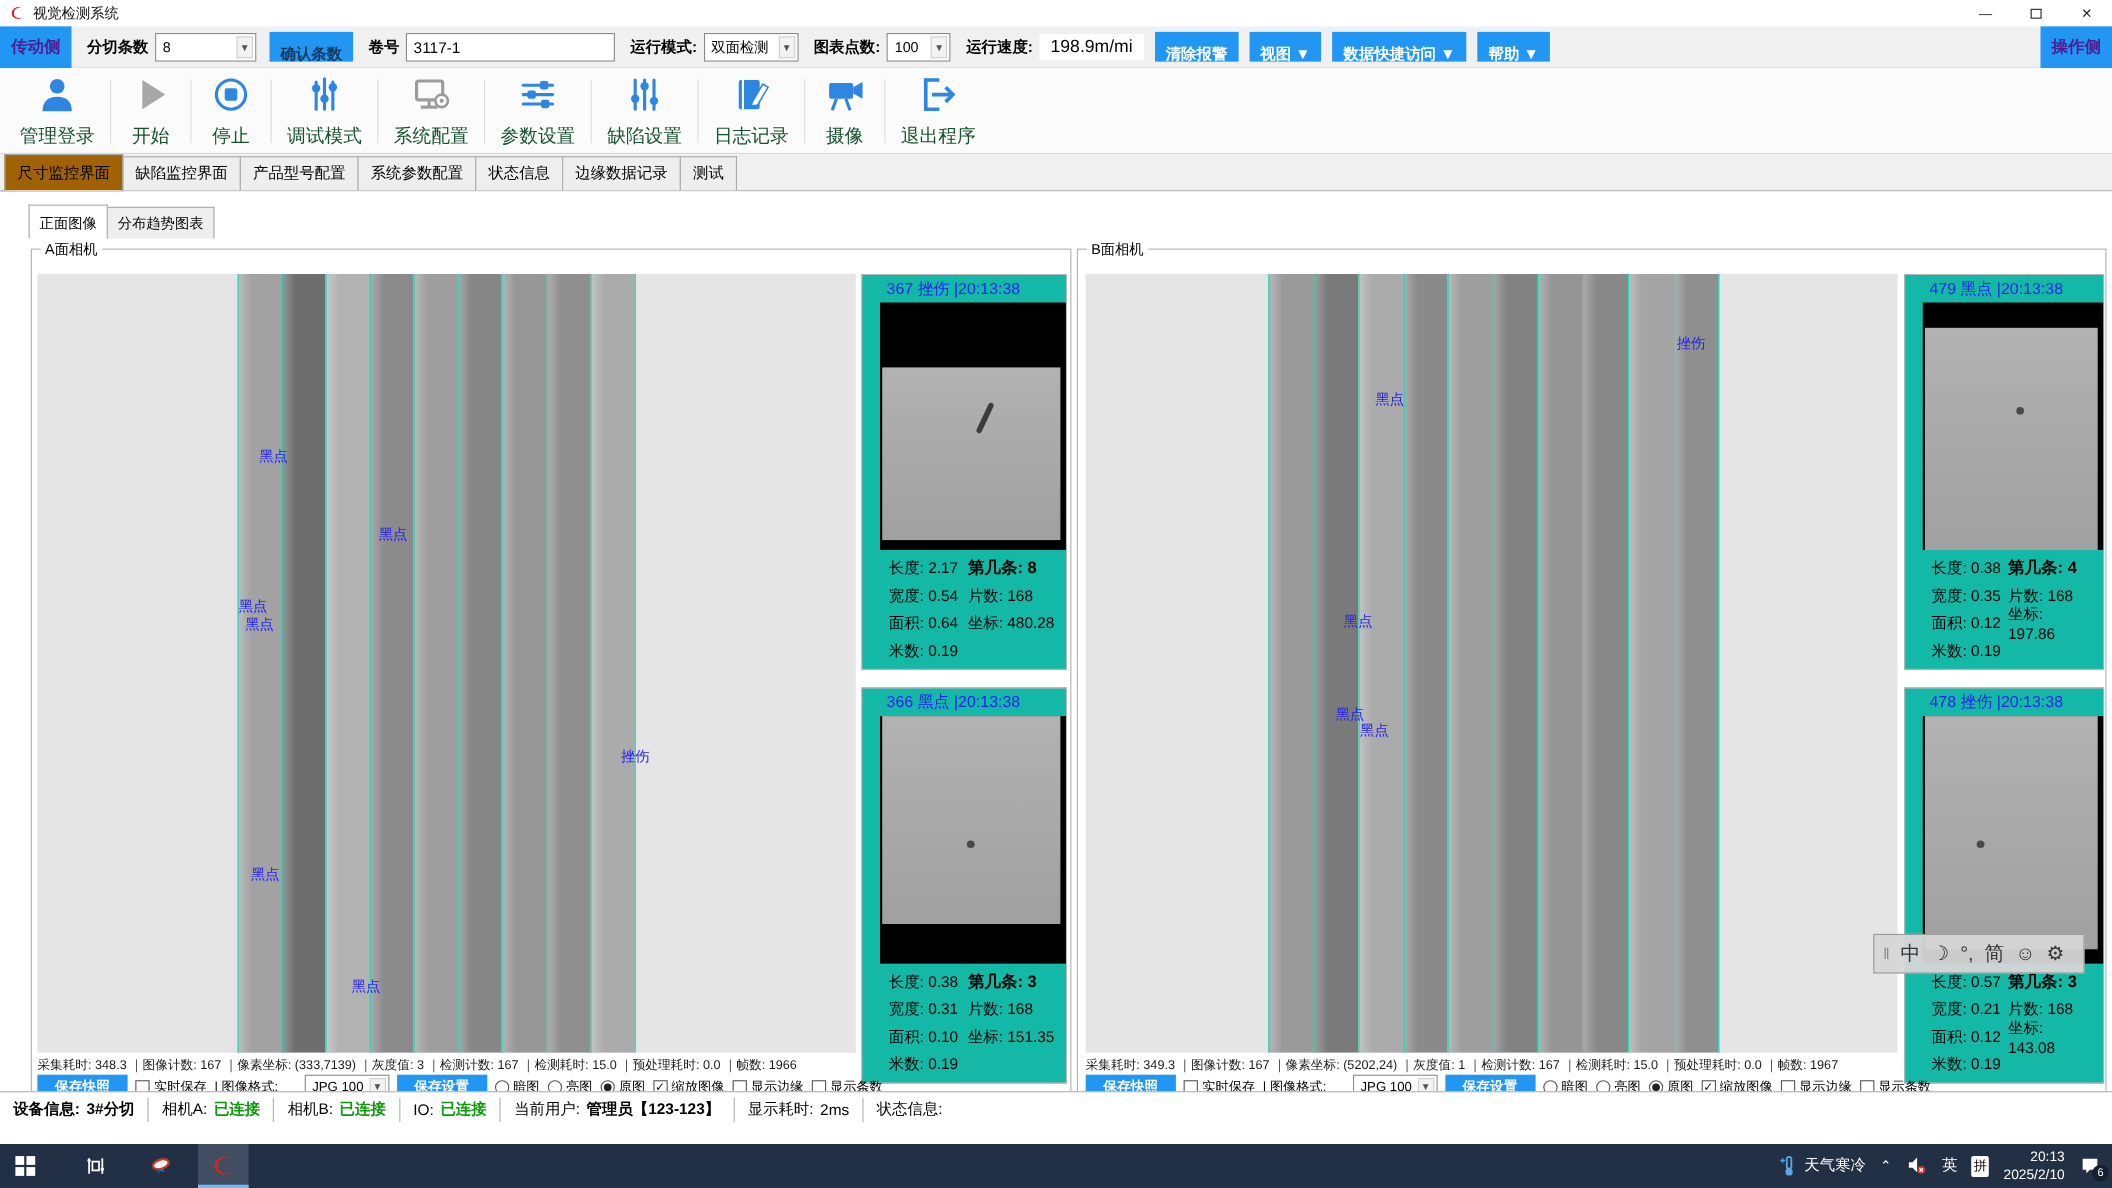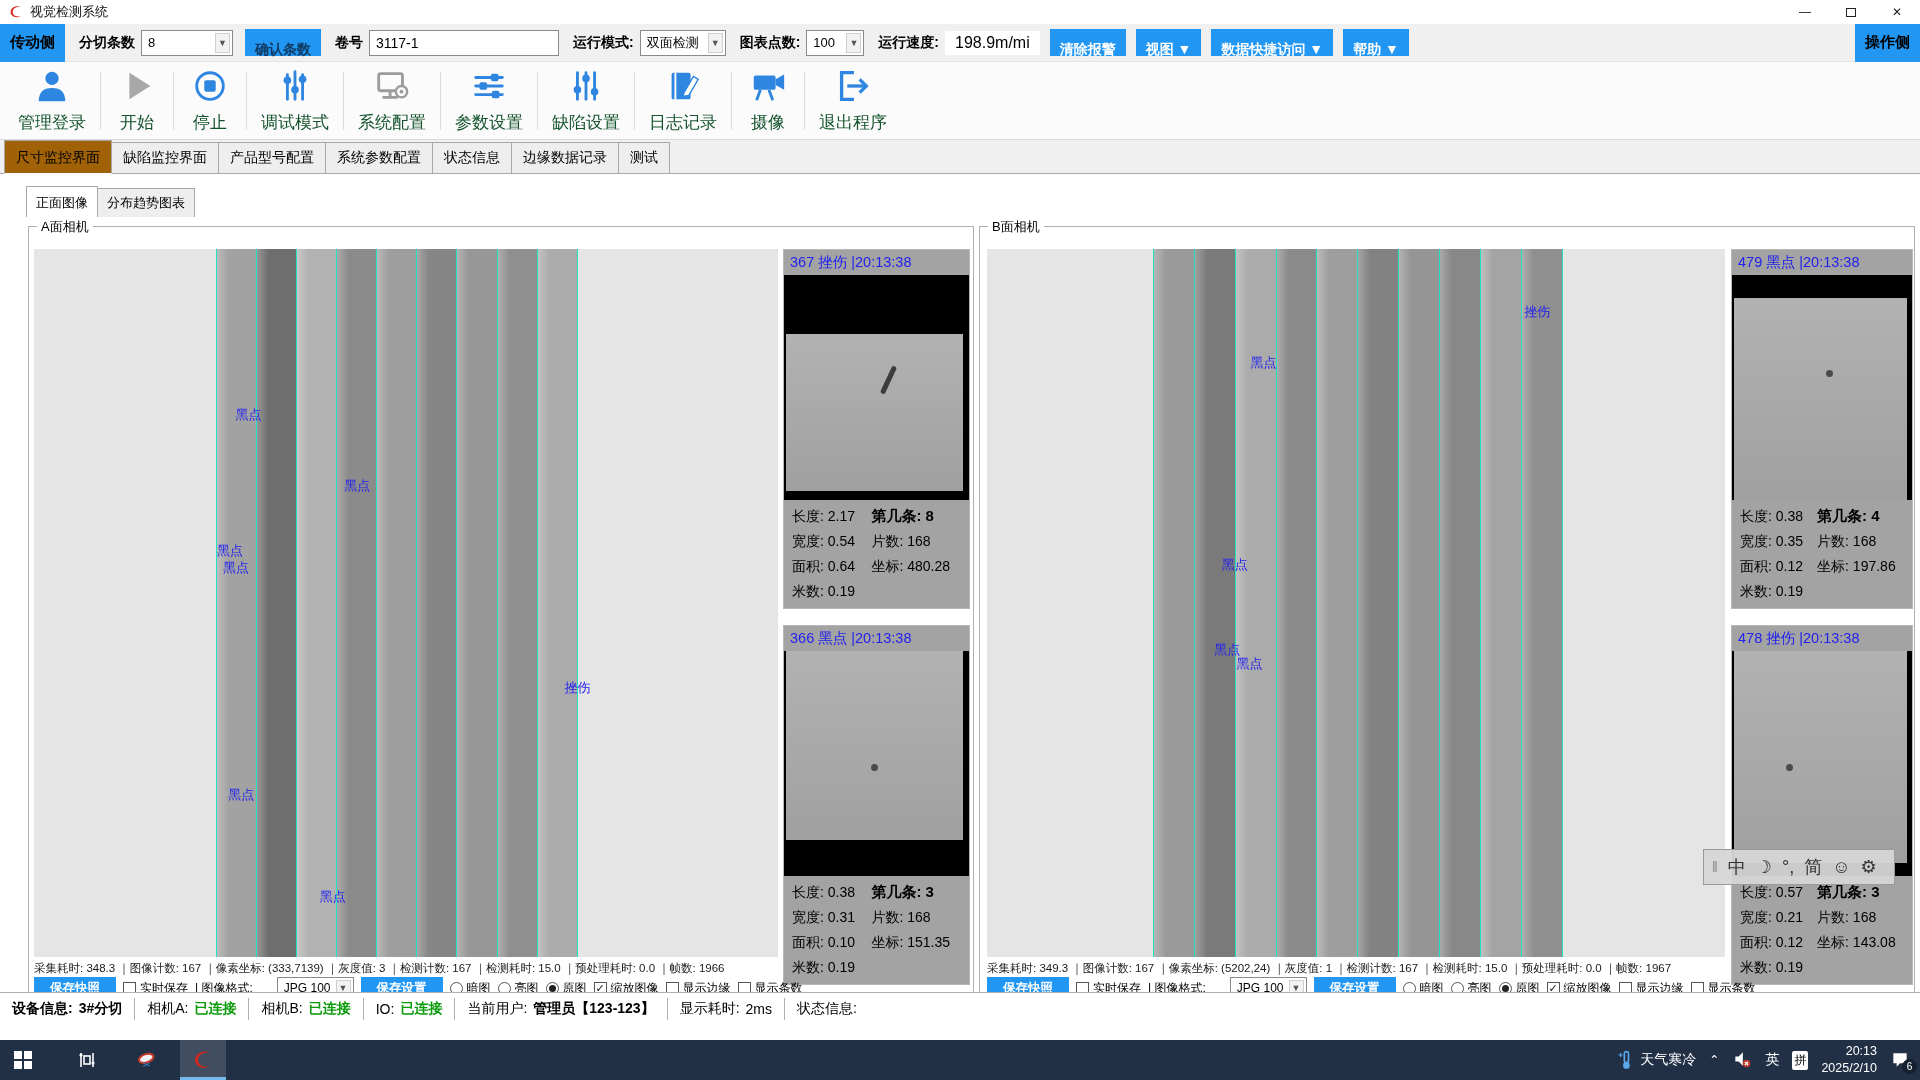--- a/index.html
+++ b/index.html
@@ -10,21 +10,21 @@
   
   .titlebar { position:absolute; top:0; left:0; right:0; height:24px; background:#fff; display:flex; align-items:center; padding-left:8px; }
   .titlebar .app-logo { width:16px; height:16px; margin-right:6px; display:inline-flex; }
   .titlebar .title { font-size:13px; color:#111; }
   .wincontrols { margin-left:auto; display:flex; height:100%; }
   .wincontrols span { width:46px; height:100%; display:flex; align-items:center; justify-content:center; font-size:12px; color:#222; cursor:default; }
   .wincontrols .wc-max i { display:block; width:10px; height:9px; border:1px solid #222; }
 
   
   .controlbar { position:absolute; top:24px; left:0; right:0; height:38px; background:#f0f0f0; border-bottom:1px solid #e3e3e3; display:flex; align-items:center; }
-  .sidebtn { background:#2196f3; color:#000000; border:none; font-size:15px; font-weight:bold; height:38px; padding:0 10px; }
+  .sidebtn { background:#2196f3; color:#4c1d95; border:none; font-size:15px; font-weight:bold; height:38px; padding:0 10px; }
   .sidebtn.right { margin-left:auto; }
   .blabel { font-size:14px; font-weight:bold; margin-left:14px; white-space:nowrap; }
   .combo { position:relative; display:inline-flex; align-items:center; background:#fff; border:1px solid #8a8a8a; height:26px; margin-left:6px; padding:0 20px 0 6px; font-size:13px; white-space:nowrap; }
   .combo .carrow { position:absolute; right:2px; top:2px; bottom:2px; width:15px; background:#f2f2f2; border:1px solid #cfcfcf; color:#555; font-size:9px; display:flex; align-items:center; justify-content:center; }
   .rollinput { height:26px; width:190px; margin-left:6px; border:1px solid #8a8a8a; font-size:14px; padding:0 6px; background:#fff; }
   .speed { background:#fff; font-size:16px; padding:3px 10px; margin-left:6px; }
   .bbtn { background:#2196f3; color:#fff; border:none; font-size:14px; font-weight:bold; height:27px; padding:12px 10px; margin-left:10px; cursor:default; white-space:nowrap; }
   .bbtn.confirm { color:#10395f; margin-left:12px; }
 
   
@@ -45,21 +45,21 @@
 
   
   .campanel { position:absolute; top:52px; height:776px; border:1px solid #b0b0b0; background:#fff; }
   .grouplabel { position:absolute; top:-9px; left:8px; background:#fff; padding:0 4px; font-size:13px; z-index:3; }
   .cam-image { position:absolute; top:22px; background:#e5e5e5; overflow:hidden; }
   .film { position:absolute; top:0; bottom:0; display:flex; }
   .strip { flex:1; border-left:1px solid #1fe3c3; }
   .strip:last-child { border-right:1px solid #1fe3c3; }
   .cam-label { position:absolute; color:#2323ee; font-size:13px; white-space:nowrap; }
   .defect-col { position:absolute; top:22px; display:flex; flex-direction:column; gap:16px; overflow:hidden; }
-  .defect-card { border:1px solid #b7b7b7; background:#a3a3a3; flex:0 0 auto; }
+  .defect-card { border:1px solid #b7b7b7; background:#14b8a6; flex:0 0 auto;padding-left:16px; }
   .defect-header { color:#2222ee; font-size:14.5px; padding:3px 6px; }
   .defect-thumb { position:relative; height:225px; background:#000; overflow:hidden; }
   .thumb-gray { position:absolute; left:1%; right:3%; background:linear-gradient(180deg,#b2b2b2,#a0a0a0); }
   .mark-scratch { position:absolute; width:5px; height:30px; background:#3c3c3c; border-radius:3px; transform:rotate(25deg); }
   .mark-dot { position:absolute; width:7px; height:7px; border-radius:50%; background:#4a4a4a; }
   .defect-metrics { padding:4px 8px; }
   .mrow { display:flex; height:25px; align-items:center; font-size:14px; }
   .mrow span:first-child { width:47%; }
   .mrow .mb { font-weight:bold; font-size:15px; }
   .stats { position:absolute; font-size:11.5px; color:#1a1a1a; white-space:nowrap; overflow:hidden; }

